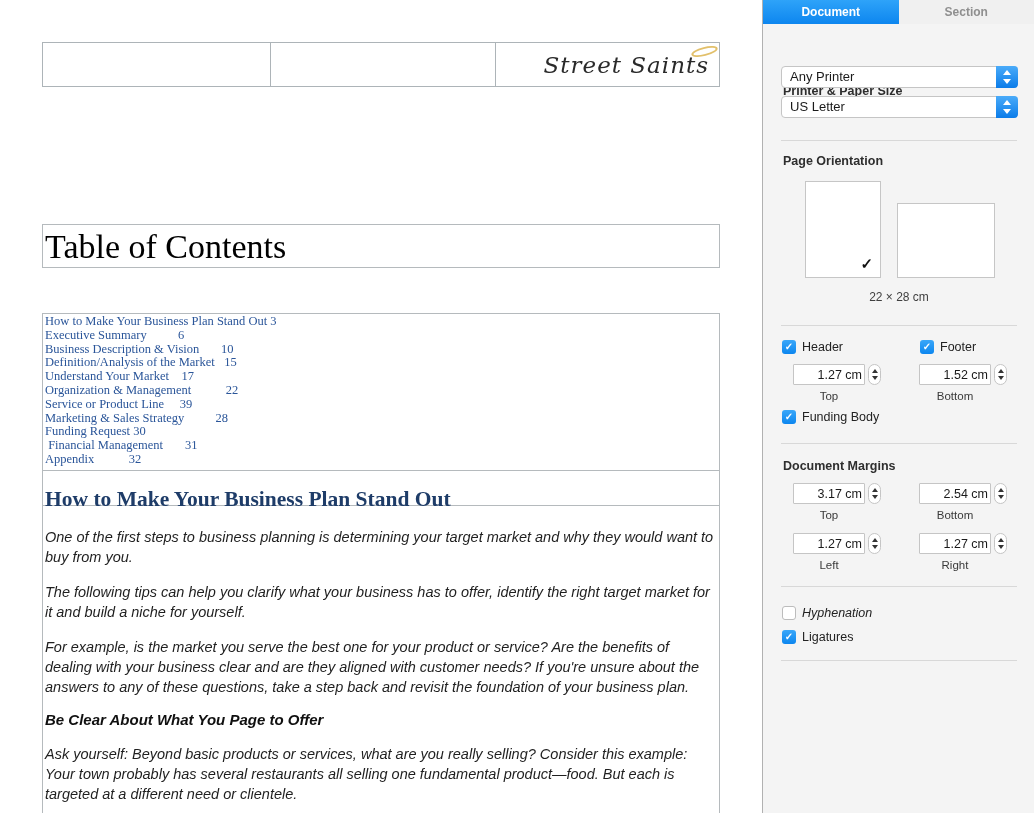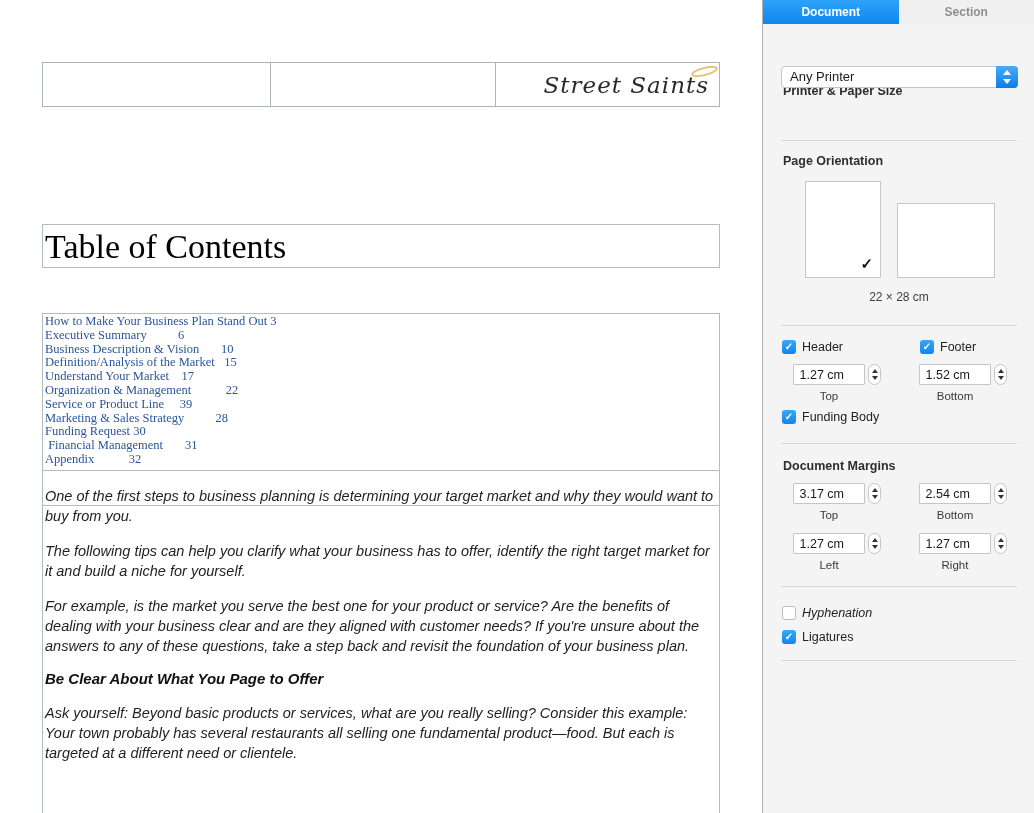--- a/index.html
+++ b/index.html
@@ -4,21 +4,21 @@
 <style>
   * { margin:0; padding:0; box-sizing:border-box; }
   html,body { width:1034px; height:813px; overflow:hidden; background:#fff;
               font-family:"Liberation Sans", sans-serif; }
   #stage { position:relative; width:1034px; height:813px; }
 
   
   .doc-pane { position:absolute; left:0; top:0; width:762px; height:813px; background:#fff; }
 
   .header-table { position:absolute; left:42px; top:42px; width:678px; height:45px;
-                  display:flex; border:1px solid #adb4b8; background:#fff;margin-top:20px; }
+                  display:flex; border:1px solid #adb4b8; background:#fff; }
   .header-cell { height:100%; }
   .hc1 { width:228px; border-right:1px solid #adb4b8; }
   .hc2 { width:225px; border-right:1px solid #adb4b8; }
   .hc3 { flex:1; display:flex; align-items:center; justify-content:flex-end; padding-right:10px; }
   .logo { position:relative; font-family:"DejaVu Serif", serif; font-style:italic;
           font-size:23px; color:#2a2a2a; letter-spacing:1px; }
   .halo { position:absolute; right:-9px; top:-5px; width:27px; height:9px;
           border:2px solid #e2c06b; border-radius:50%; transform:rotate(-14deg); }
 
   .title-box { position:absolute; left:42px; top:224px; width:678px; height:44px;
@@ -70,21 +70,21 @@
   .page-size { position:absolute; left:18px; top:290px; width:236px; text-align:center;
                font-size:12px; color:#3f3f3f; }
 
   .cb-row { position:absolute; display:flex; align-items:center; gap:6px;
             font-size:12.5px; color:#222; }
   .cb { width:14px; height:14px; border-radius:3px; background:#fff; border:1px solid #bcbcbc;
         font-size:10px; line-height:13px; text-align:center; font-weight:bold; color:#fff; }
   .cb.checked { background:linear-gradient(#3aa7f9,#0c86ef); border:none; }
 
   .field { position:absolute; width:72px; height:21px; background:#fff; border:1px solid #c5c5c5;
-           border-radius:1px; font-size:12.5px; text-align:right; padding-right:20px;
+           border-radius:1px; font-size:12.5px; text-align:right; padding-right:2px;
            color:#1a1a1a; font-family:"Liberation Sans", sans-serif; }
   .stepper { position:absolute; width:13px; height:21px; background:#fff; border:1px solid #c5c5c5;
              border-radius:7px; }
   .stepper::before { content:""; position:absolute; left:3px; top:4px;
         border-left:3px solid transparent; border-right:3px solid transparent;
         border-bottom:4px solid #333; }
   .stepper::after { content:""; position:absolute; left:3px; bottom:4px;
         border-left:3px solid transparent; border-right:3px solid transparent;
         border-top:4px solid #333; }
   .field-label { position:absolute; width:72px; text-align:center; font-size:11.5px; color:#3a3a3a; }
@@ -117,20 +117,21 @@
       <div class="toc-line">Understand Your Market    17</div>
       <div class="toc-line">Organization &amp; Management           22</div>
       <div class="toc-line">Service or Product Line     39</div>
       <div class="toc-line">Marketing &amp; Sales Strategy          28</div>
       <div class="toc-line">Funding Request 30</div>
       <div class="toc-line"> Financial Management       31</div>
       <div class="toc-line">Appendix           32</div>
     </div>
 
     <div class="body-box">
+      <h1 class="article-heading">How to Make Your Business Plan Stand Out</h1>
       <p class="body-par">One of the first steps to business planning is determining your target market and why they would want to buy from you.</p>
       <p class="body-par">The following tips can help you clarify what your business has to offer, identify the right target market for it and build a niche for yourself.</p>
       <p class="body-par">For example, is the market you serve the best one for your product or service? Are the benefits of dealing with your business clear and are they aligned with customer needs? If you're unsure about the answers to any of these questions, take a step back and revisit the foundation of your business plan.</p>
       <h2 class="article-sub">Be Clear About What You Page to Offer</h2>
       <p class="body-par">Ask yourself: Beyond basic products or services, what are you really selling? Consider this example: Your town probably has several restaurants all selling one fundamental product—food. But each is targeted at a different need or clientele.</p>
     </div>
   </div>
 
   <div class="sidebar">
 
@@ -138,20 +139,24 @@
       <div class="tab active">Document</div>
       <div class="tab">Section</div>
     </div>
 
     <div class="s-heading" style="top:60px;margin-top:24px;">Printer &amp; Paper Size</div>
 
     <div class="popup" style="top:66px;">
       <span>Any Printer</span>
       <span class="popup-cap"></span>
     </div>
+    <div class="popup" style="top:96px;">
+      <span>US Letter</span>
+      <span class="popup-cap"></span>
+    </div>
 
     <div class="divider" style="top:140px;"></div>
 
     <div class="s-heading" style="top:154px;">Page Orientation</div>
 
     <div class="thumb thumb-portrait">
       <span class="thumb-check">✓</span>
     </div>
     <div class="thumb thumb-landscape"></div>
 

